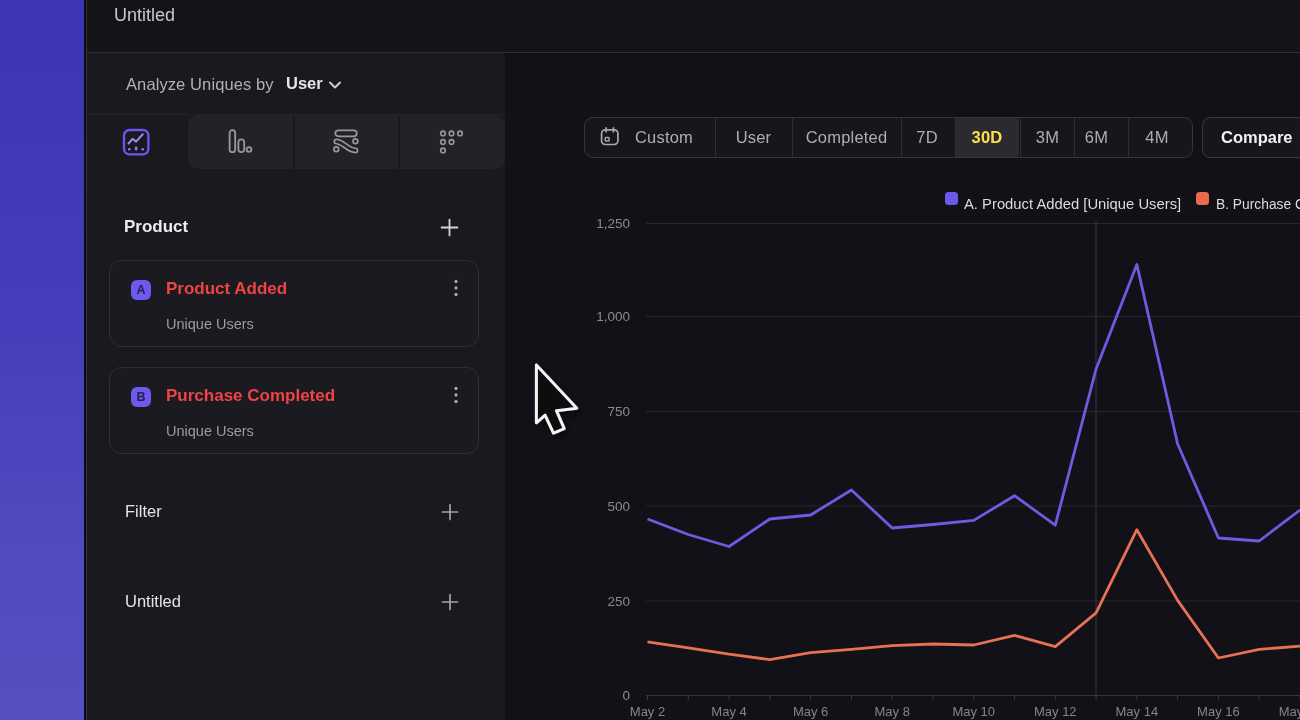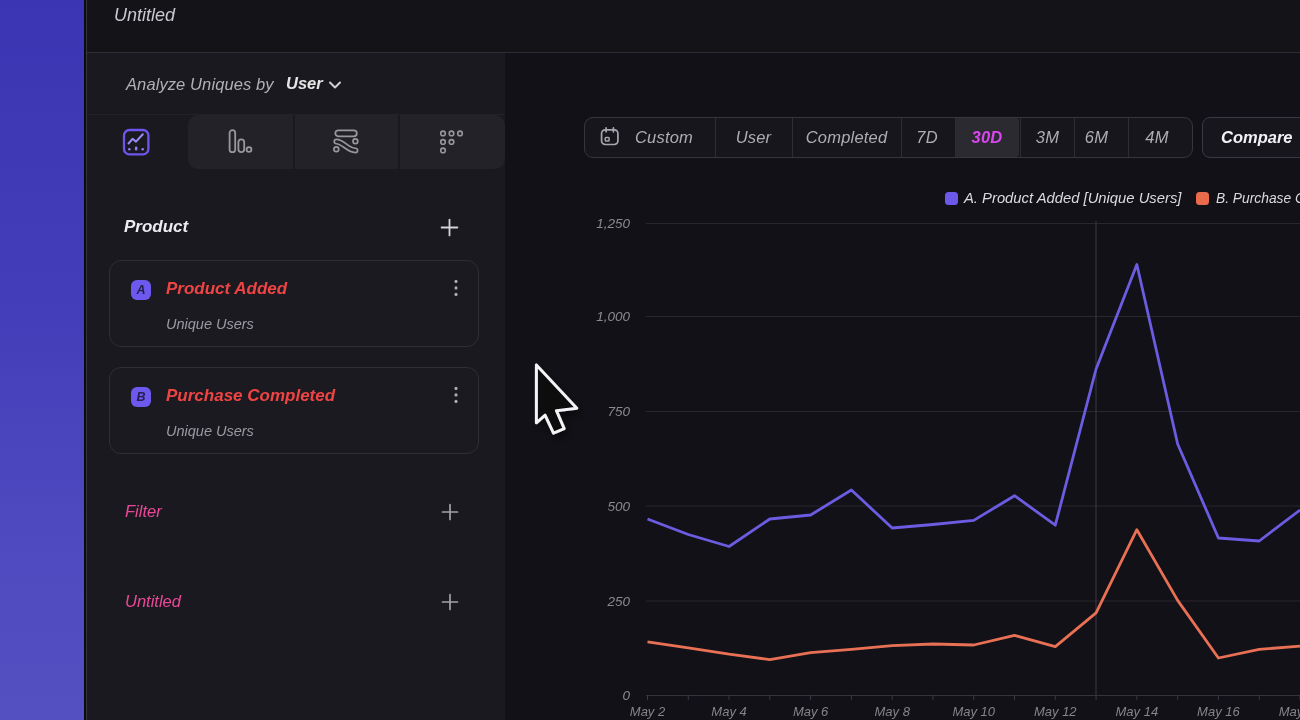--- a/index.html
+++ b/index.html
@@ -1,19 +1,19 @@
 <!DOCTYPE html>
 <html><head>
 <meta charset="utf-8">
 <style>
   * { margin:0; padding:0; box-sizing:border-box; }
   html,body { width:1300px; height:720px; overflow:hidden; background:#121117;
     font-family:"Liberation Sans", sans-serif; }
   .abs { position:absolute; }
-  #stage { position:relative; width:1300px; height:720px; overflow:hidden; filter:blur(0.7px);font-style:italic; }
+  #stage { position:relative; width:1300px; height:720px; overflow:hidden; filter:blur(0.7px); }
 
   
   #wall { left:0; top:0; width:84px; height:720px;
     background:linear-gradient(180deg,#3c35b3 0%,#453eba 45%,#4f4abf 75%,#5450c1 100%); }
   #walledge { left:84px; top:0; width:2px; height:720px; background:#0b0a0f; }
   #winedge { left:86px; top:0; width:1px; height:720px; background:#35343c; }
 
   
   #topbar { left:87px; top:0; width:1213px; height:52px; background:#141318; }
   #topdiv { left:87px; top:52px; width:1213px; height:1px; background:#2f2e37; }
@@ -28,34 +28,34 @@
   #tabblock { left:188px; top:115px; width:317px; height:54px; background:#232229; border-radius:10px; }
   .tabdiv { top:115px; width:2px; height:54px; background:#1a191f; }
 
   
   #metrics { left:124px; top:217px; font-size:17px; font-weight:700; color:#ecebef; }
   .card { left:109px; width:370px; height:87px; background:#1b1a21; border:1px solid #2f2e35; border-radius:12px; }
   .badge { position:absolute; left:21px; top:19px; width:20px; height:20px; border-radius:6px;
     background:#6d59ee; color:#241e4d; font-size:12.5px; font-weight:700; text-align:center; line-height:21px; }
   .cardtitle { position:absolute; left:56px; top:18px; font-size:17px; font-weight:600; color:#ef4444; line-height:20px; }
   .cardsub { position:absolute; left:56px; top:55px; font-size:14.5px; color:#9b9aa1; line-height:17px; }
-  .sechdr { left:125px; font-size:16.5px; color:#ec4899; }
+  .sechdr { left:125px; font-size:16.5px; color:#e5e5e5; }
 
   
   #rightbg { left:505px; top:53px; width:795px; height:667px; background:#121117; }
 
   #segbar { left:584px; top:117px; width:609px; height:41px; border:1px solid #37363d; border-radius:9px; background:#17161c; }
   .seg { position:absolute; top:0; height:39px; font-size:16.5px; letter-spacing:0.2px; color:#aeadb4; text-align:center; line-height:39px; }
   .segdiv { position:absolute; top:0; width:1px; height:39px; background:#2e2d34; }
-  #seg30 { background:#2b2a31; color:#d946ef; font-weight:700; border-radius:3px; }
+  #seg30 { background:#2b2a31; color:#fde047; font-weight:700; border-radius:3px; }
   #compare { left:1202px; top:117px; width:125px; height:41px; border:1px solid #3a3941; border-radius:8px;
     background:#17161c; color:#f2f1f6; font-size:16.5px; font-weight:700; line-height:39px; padding-left:18px; }
 
   .sw { width:13px; height:13px; border-radius:3.5px; top:192px; }
-  .legtext { top:190px; font-size:14.8px; color:#dcdbe0; line-height:17px; white-space:nowrap; }
+  .legtext { top:196px; font-size:14.8px; color:#dcdbe0; line-height:17px; white-space:nowrap; }
 
   svg.overlay { position:absolute; left:0; top:0; }
   text { font-family:"Liberation Sans", sans-serif; }
 </style>
 </head>
 <body>
 <div id="stage">
   <div class="abs" id="topbar"></div>
   <div class="abs" id="topdiv"></div>
   <div class="abs" id="untitled">Untitled</div>

